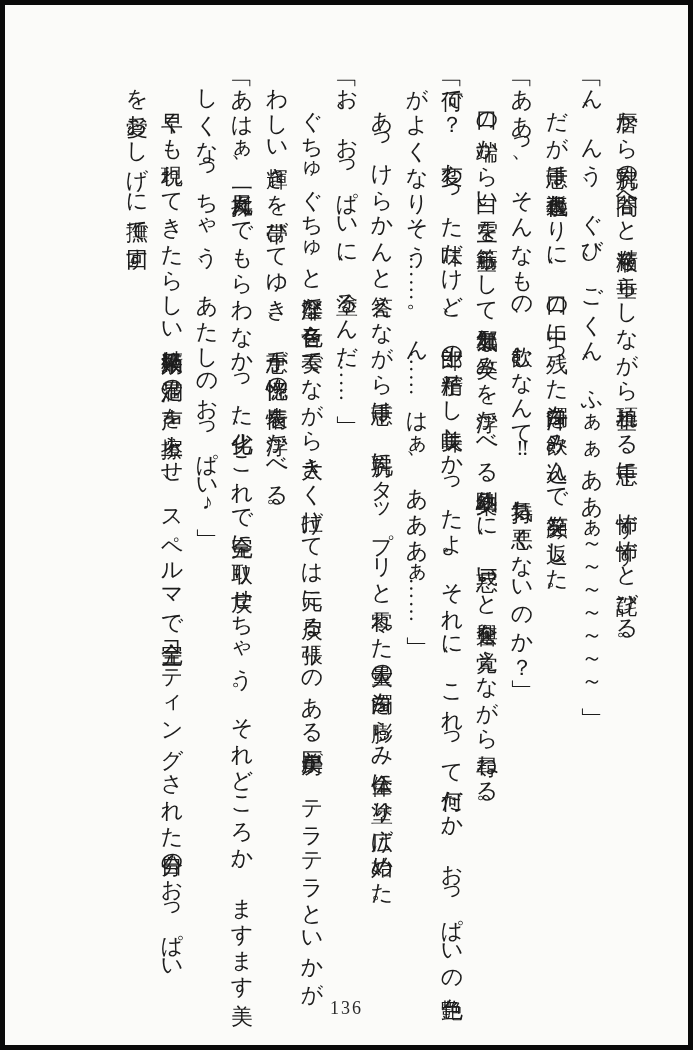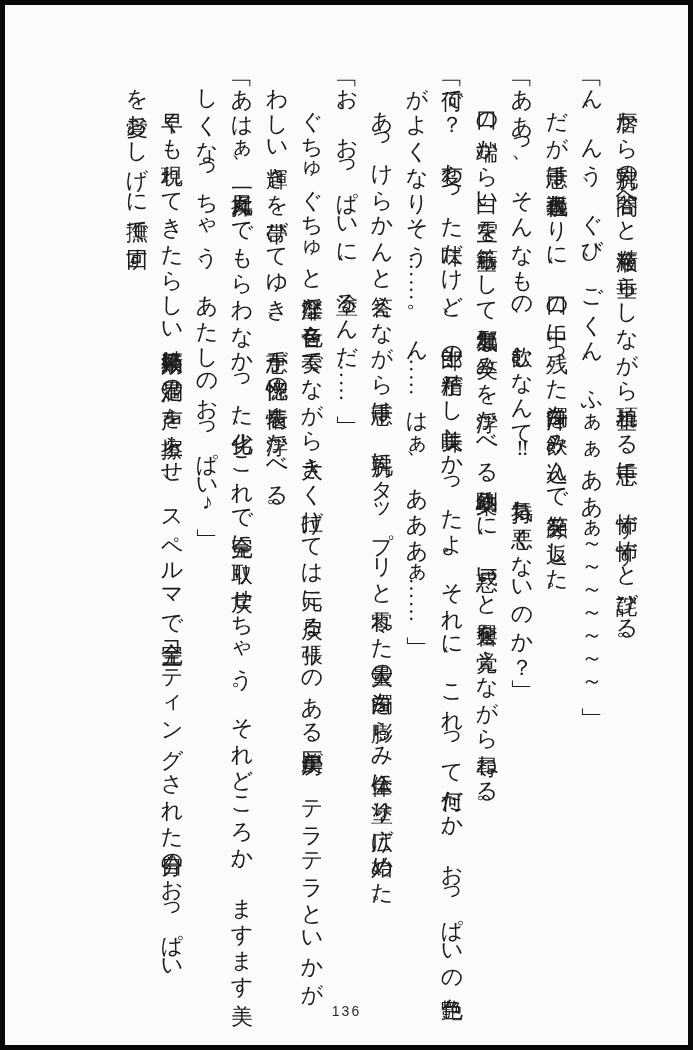--- a/index.html
+++ b/index.html
@@ -42,22 +42,22 @@
   }
   .text-area p.dialogue {
     text-indent: 0;
   }
   .page-number {
     position: absolute;
     left: 0;
     right: 0;
     bottom: 26px;
     text-align: center;
-    font-family: Liberation Sans, sans-serif;
-    font-size: 14px;
+    font-family: Liberation Serif, serif;
+    font-size: 18px;
     letter-spacing: 2px;
     color: #2b2b2b;
   }
 </style>
 </head>
 <body>
 
 <div class="page">
   <div class="text-area">
       <p class="narration">唇から乳房の谷間へと精液を垂らしながら項垂れる千恵に、怖ず怖ずと詫びる。</p>

